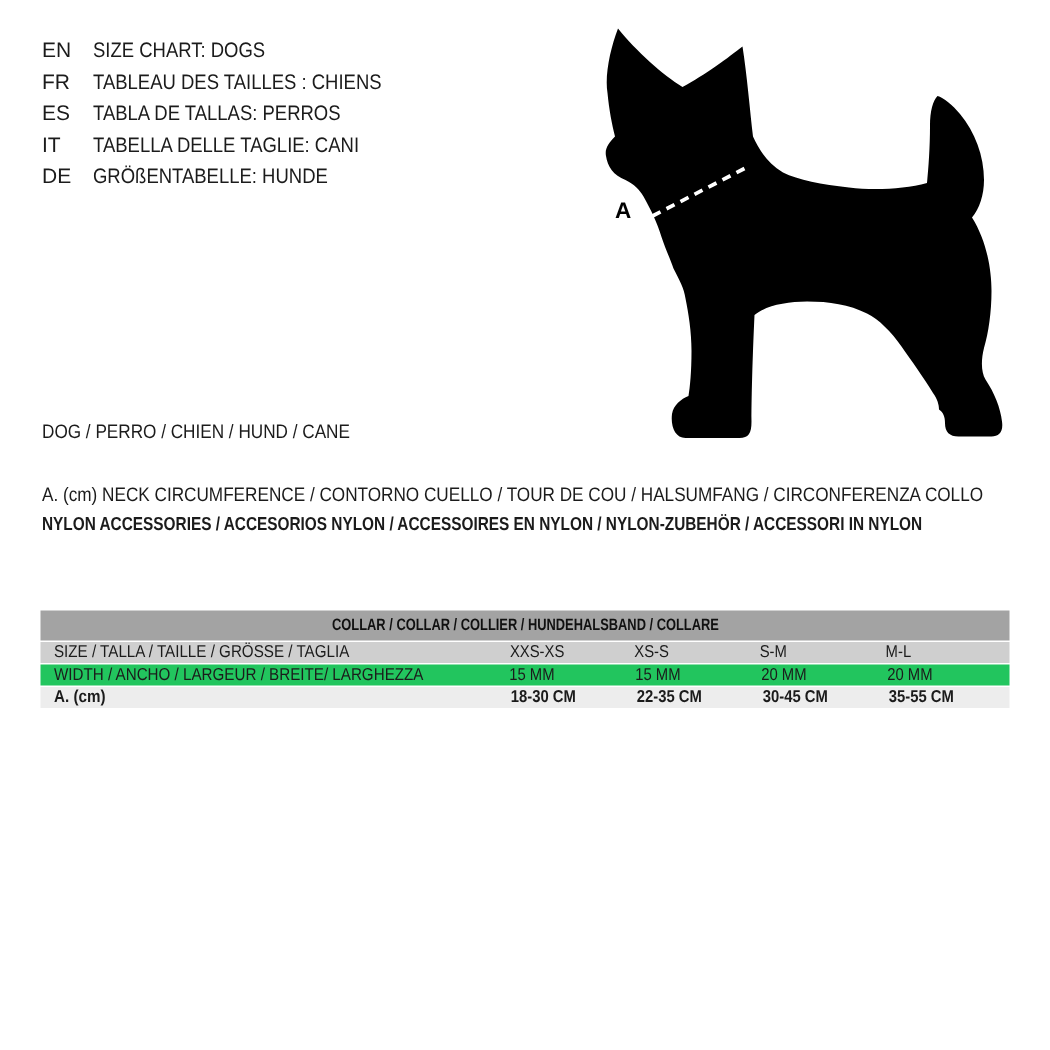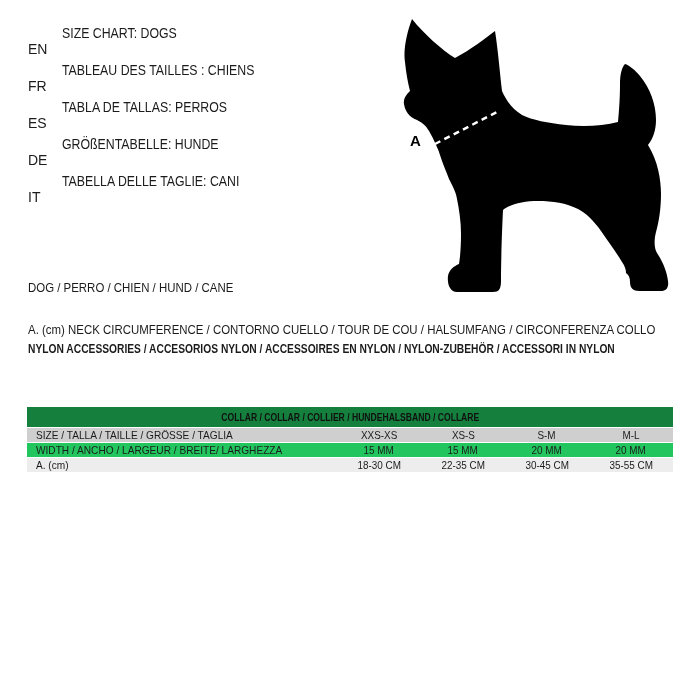--- a/index.html
+++ b/index.html
@@ -11,68 +11,68 @@
 
   
   .cx {display:inline-block;transform:scaleX(0.88);transform-origin:0 50%;white-space:nowrap;}
   .cxn{display:inline-block;transform:scaleX(0.82);transform-origin:0 50%;white-space:nowrap;}
   .cxc{display:inline-block;transform:scaleX(0.86);transform-origin:50% 50%;white-space:nowrap;}
   .cxh{display:inline-block;transform:scaleX(0.78);transform-origin:50% 50%;white-space:nowrap;}
 
   
   .langs{position:absolute;left:28px;top:23px;font-size:14px;line-height:21px;}
   .lang-row{display:flex;}
-  .lang-code{flex:0 0 34px;margin-top:16px;}
+  .lang-code{flex:0 0 34px;}
 
   
   .dog{position:absolute;left:398px;top:12px;width:295px;height:290px;}
   .dog svg{display:block;width:295px;height:290px;}
   .marker{position:absolute;left:12px;top:120px;font-size:15px;font-weight:700;color:#000;}
 
   
   .species {position:absolute;left:28px;top:280px;font-size:13px;}
   .measure {position:absolute;left:28px;top:322px;font-size:13px;}
   .material{position:absolute;left:28px;top:342px;font-size:12.5px;font-weight:700;}
 
   
   .sizetable{position:absolute;left:27px;top:407px;width:646px;font-size:11.5px;}
-  .thead{height:20px;background:#15803d;display:flex;align-items:center;justify-content:center;
+  .thead{height:20px;background:#a3a3a3;display:flex;align-items:center;justify-content:center;
          font-weight:700;font-size:11px;color:#101010;}
   .trow{display:flex;height:14px;line-height:14px;margin-top:1px;}
   .trow .lbl{flex:0 0 310px;padding-left:9px;box-sizing:border-box;text-align:left;overflow:visible;}
-  .trow .val{flex:0 0 84px;text-align:center;}
+  .trow .val{flex:0 0 84px;text-align:left;}
   .r1{background:#CFCFCF;}
   .r2{background:#22c55e;}
-  .r3{background:#EDEDED;}
+  .r3{background:#EDEDED;font-weight:bold;}
 </style>
 </head>
 <body>
 
 <div class="page">
 
   <div class="langs">
     <div class="lang-row">
       <span class="lang-code">EN</span>
       <span class="cx">SIZE CHART: DOGS</span>
     </div>
     <div class="lang-row">
       <span class="lang-code">FR</span>
       <span class="cx">TABLEAU DES TAILLES : CHIENS</span>
     </div>
     <div class="lang-row">
       <span class="lang-code">ES</span>
       <span class="cx">TABLA DE TALLAS: PERROS</span>
     </div>
     <div class="lang-row">
+      <span class="lang-code">IT</span>
+      <span class="cx">TABELLA DELLE TAGLIE: CANI</span>
+    </div>
+    <div class="lang-row">
       <span class="lang-code">DE</span>
       <span class="cx">GRÖßENTABELLE: HUNDE</span>
-    </div>
-    <div class="lang-row">
-      <span class="lang-code">IT</span>
-      <span class="cx">TABELLA DELLE TAGLIE: CANI</span>
     </div>
   </div>
 
   <div class="dog">
     <svg viewBox="0 0 295 290" aria-hidden="true">
       <path fill="#000000" d="M14 7
         C9 20 5 38 7 50
         C8 61 10 71 12 79
         C8 83 5 87 6 92
         C7 99 11 105 19 108

